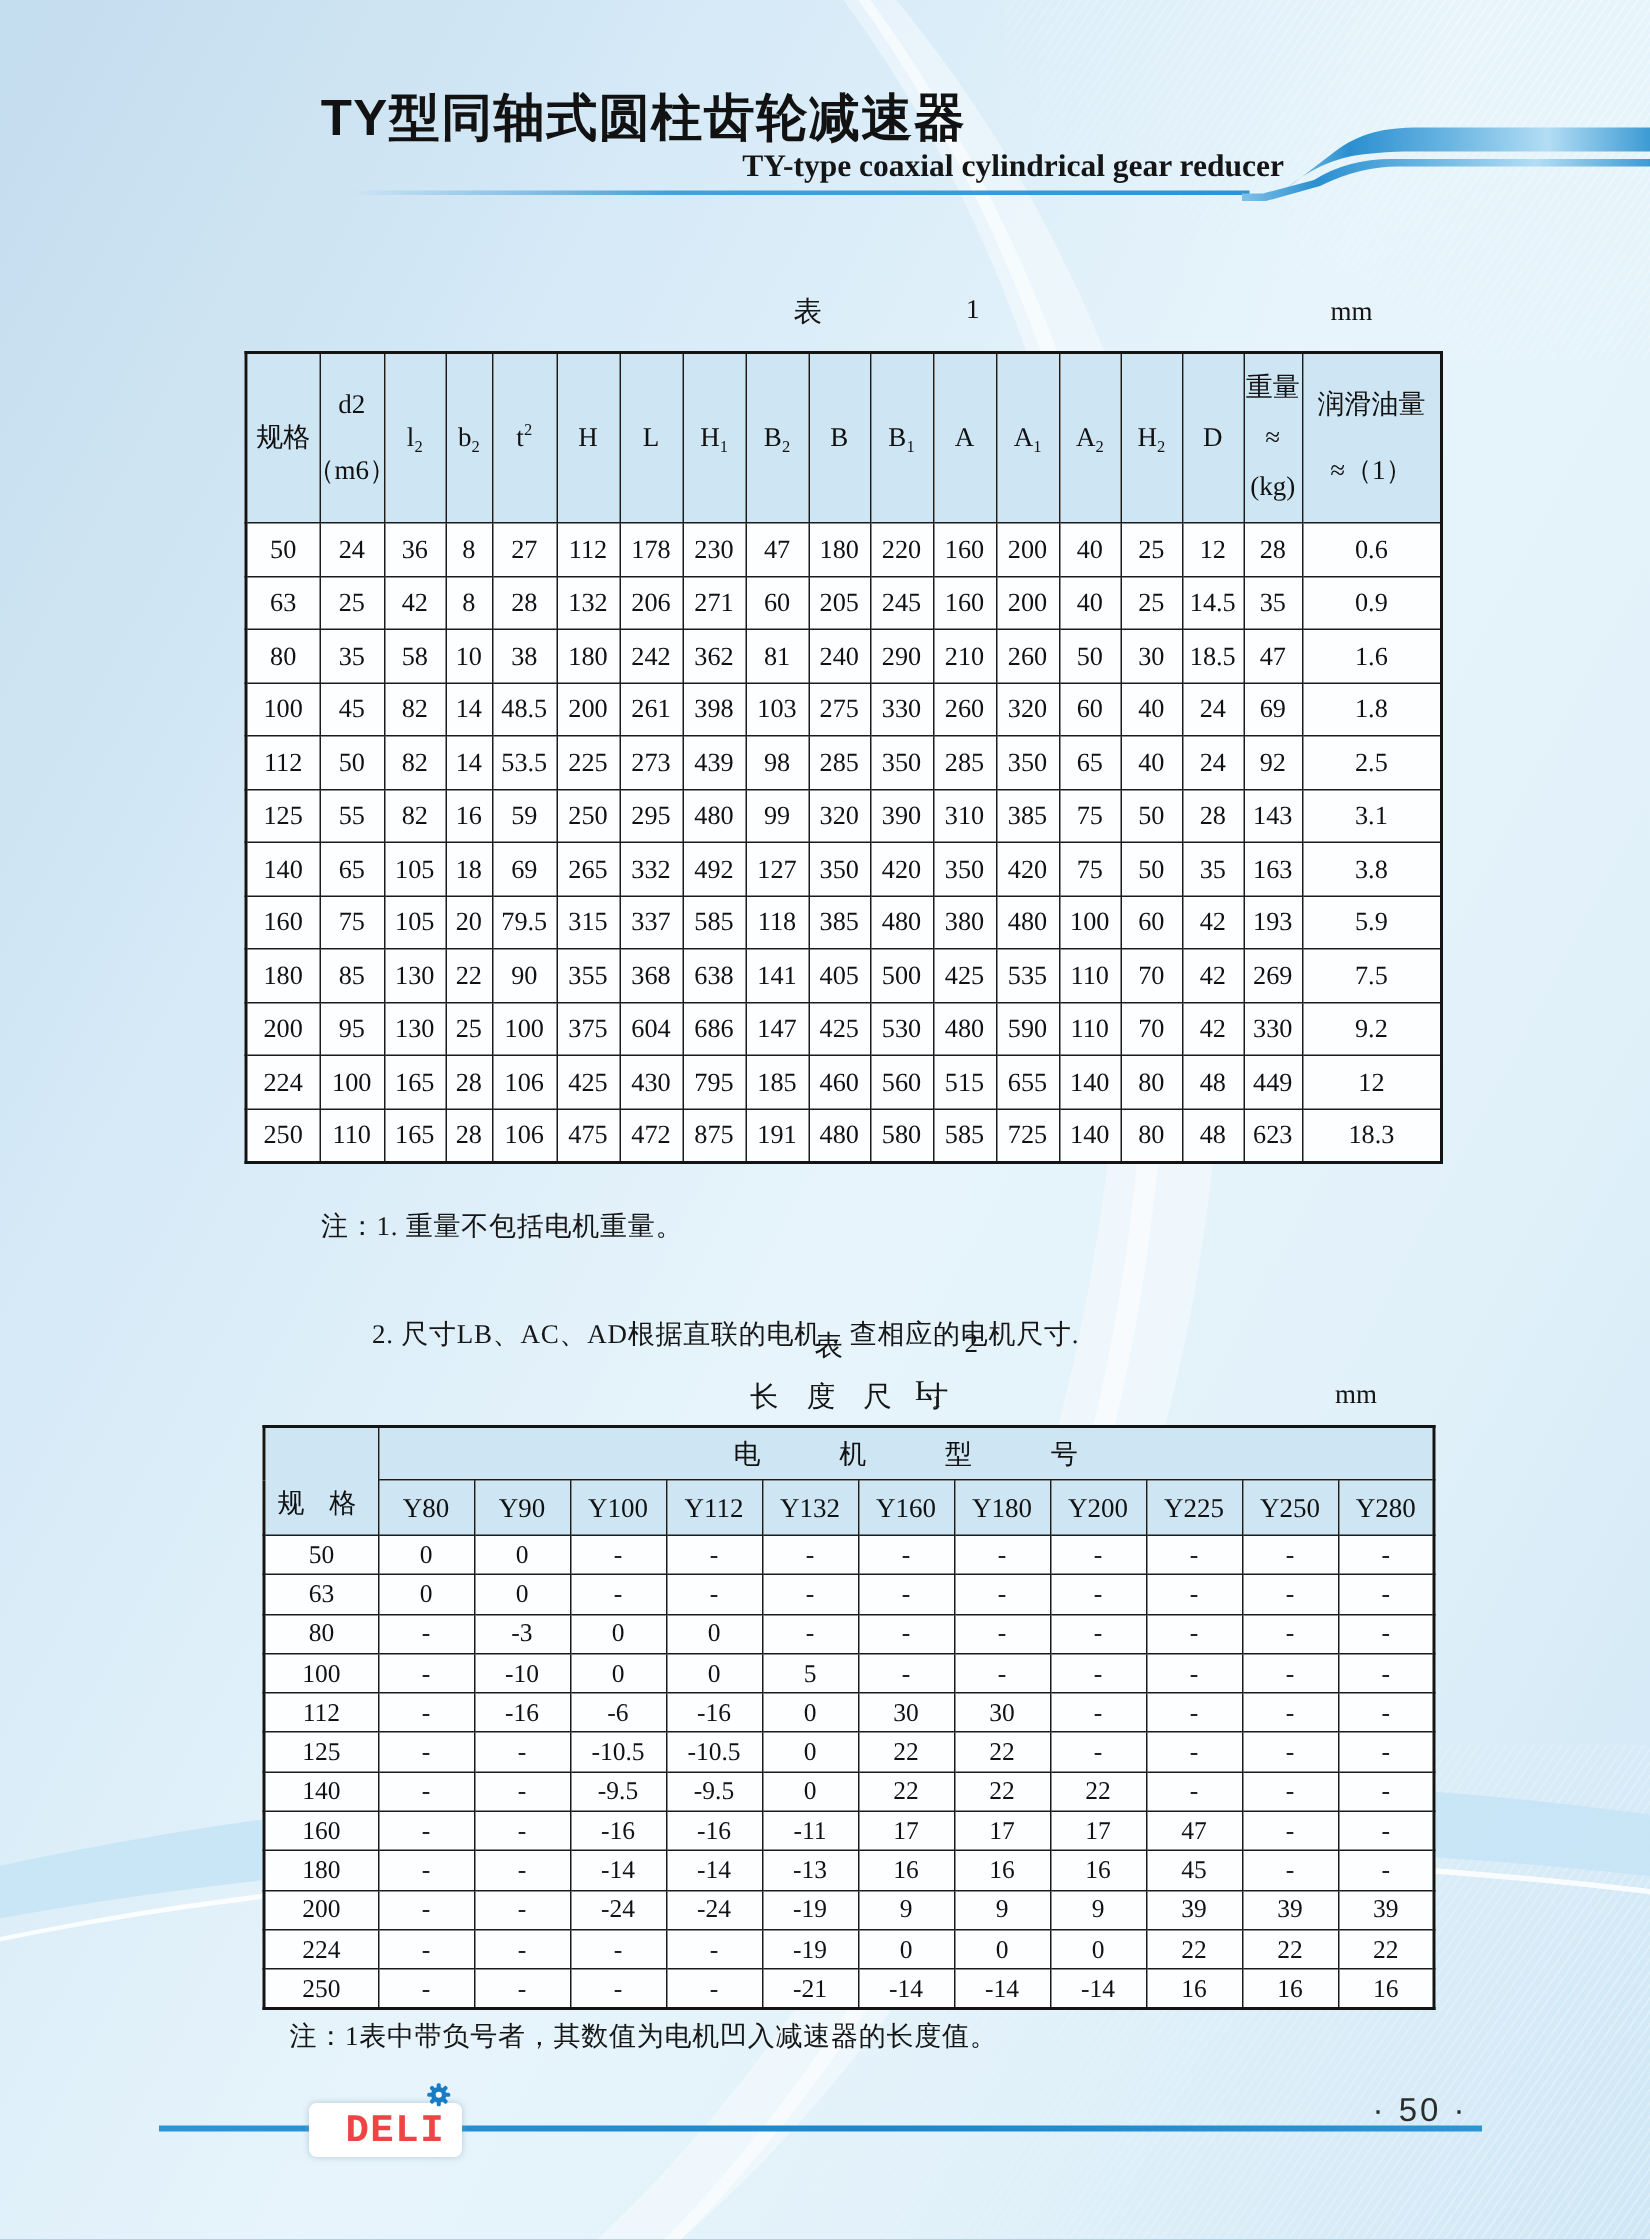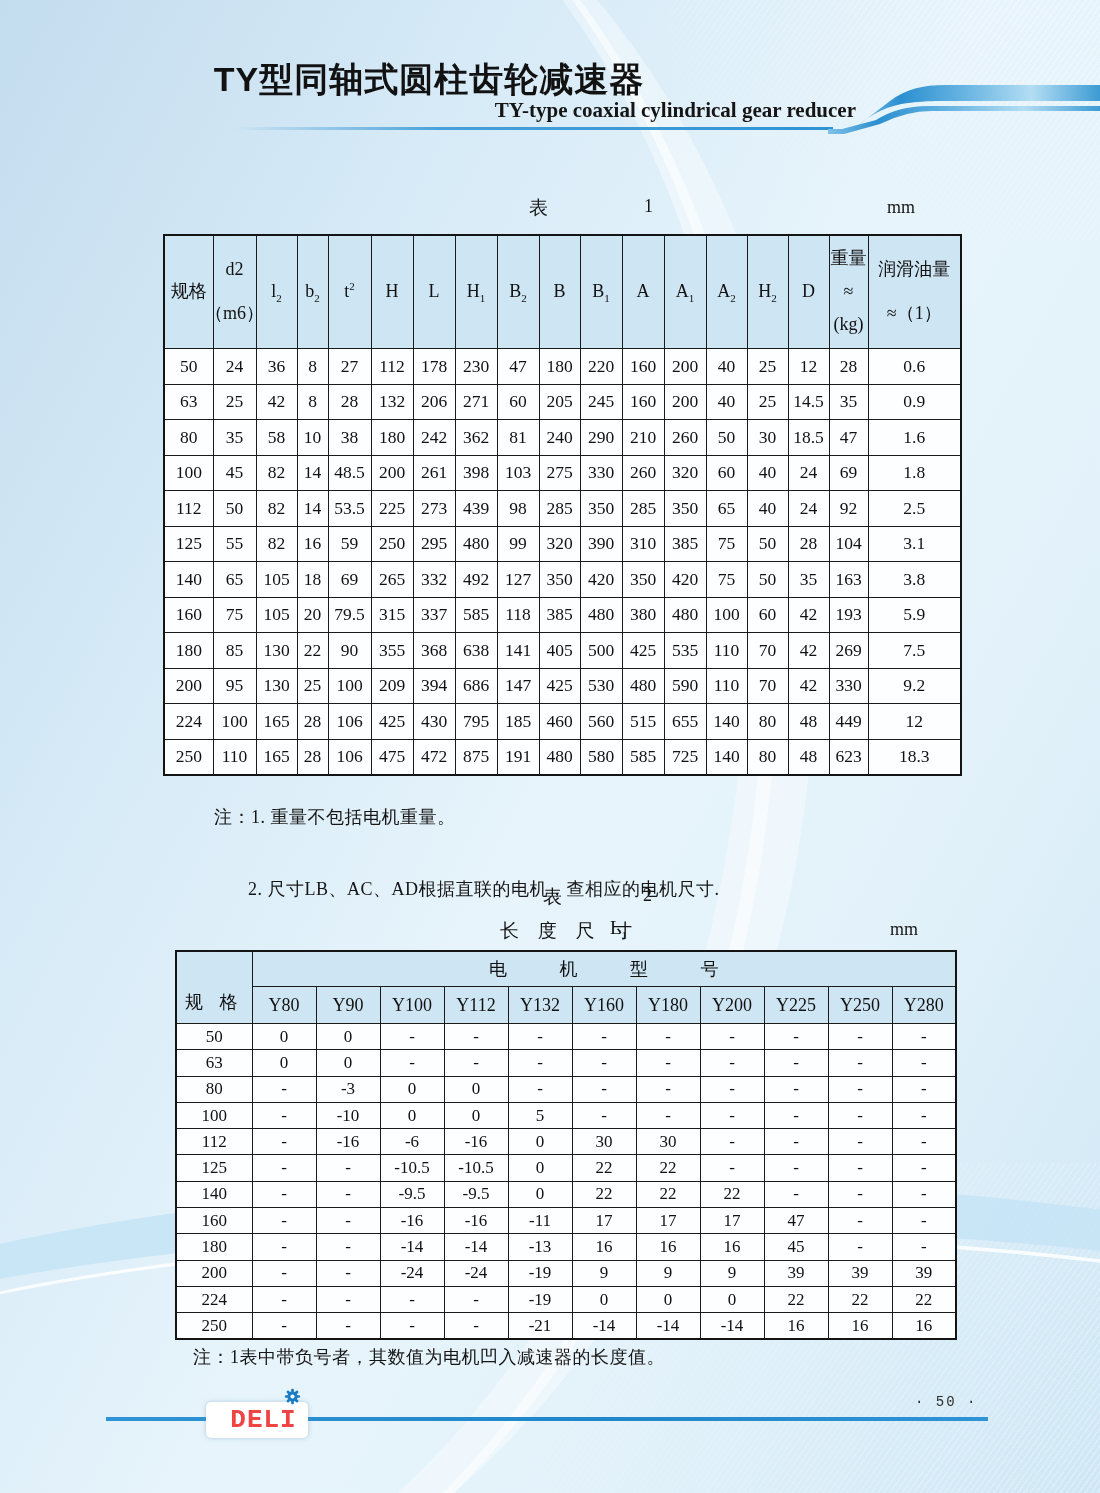--- a/index.html
+++ b/index.html
@@ -69,22 +69,22 @@
 
   
   .footer-line{position:absolute;left:106px;top:1417px;width:882px;height:3.5px;
     background:linear-gradient(90deg,#2f94d5,#1f86c9 55%,#2f94d5);}
   .logo-box{position:absolute;left:206px;top:1402px;width:102px;height:36px;background:#fff;
     border-radius:5px;box-shadow:0 0 4px rgba(120,160,190,.5);display:flex;align-items:center;
     justify-content:center;}
   .logo-text{font-family:Liberation Mono, monospace;font-weight:700;
     font-size:26px;color:#ef4444;letter-spacing:1px;line-height:1;margin-left:13px;}
   .gear{position:absolute;left:284px;top:1388px;width:17px;height:17px;}
-  .page-num{position:absolute;left:915px;top:1394px;font-family:Liberation Mono, monospace;
-    font-size:14px;color:#2c2c2c;letter-spacing:2px;}
+  .page-num{position:absolute;left:915px;top:1394px;font-family:Liberation Sans, sans-serif;
+    font-size:22px;color:#2c2c2c;letter-spacing:2px;}
 </style>
 </head>
 <body>
 
 <div class="page">
 
   <div class="deco arc1"></div>
   <div class="deco arc2"></div>
   <div class="deco hatch-tr"></div>
   <div class="deco hatch-br"></div>
@@ -344,21 +344,21 @@
             <td>295</td>
             <td>480</td>
             <td>99</td>
             <td>320</td>
             <td>390</td>
             <td>310</td>
             <td>385</td>
             <td>75</td>
             <td>50</td>
             <td>28</td>
-            <td>104</td>
+            <td>143</td>
             <td>3.1</td>
           </tr>
           <tr>
             <td>140</td>
             <td>65</td>
             <td>105</td>
             <td>18</td>
             <td>69</td>
             <td>265</td>
             <td>332</td>
@@ -413,22 +413,22 @@
             <td>42</td>
             <td>269</td>
             <td>7.5</td>
           </tr>
           <tr>
             <td>200</td>
             <td>95</td>
             <td>130</td>
             <td>25</td>
             <td>100</td>
-            <td>209</td>
-            <td>394</td>
+            <td>375</td>
+            <td>604</td>
             <td>686</td>
             <td>147</td>
             <td>425</td>
             <td>530</td>
             <td>480</td>
             <td>590</td>
             <td>110</td>
             <td>70</td>
             <td>42</td>
             <td>330</td>

